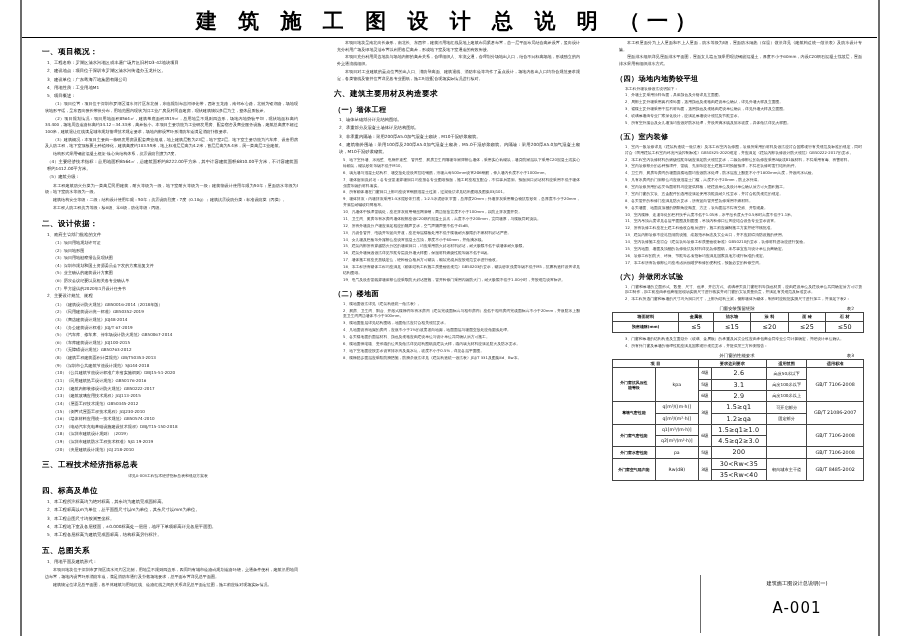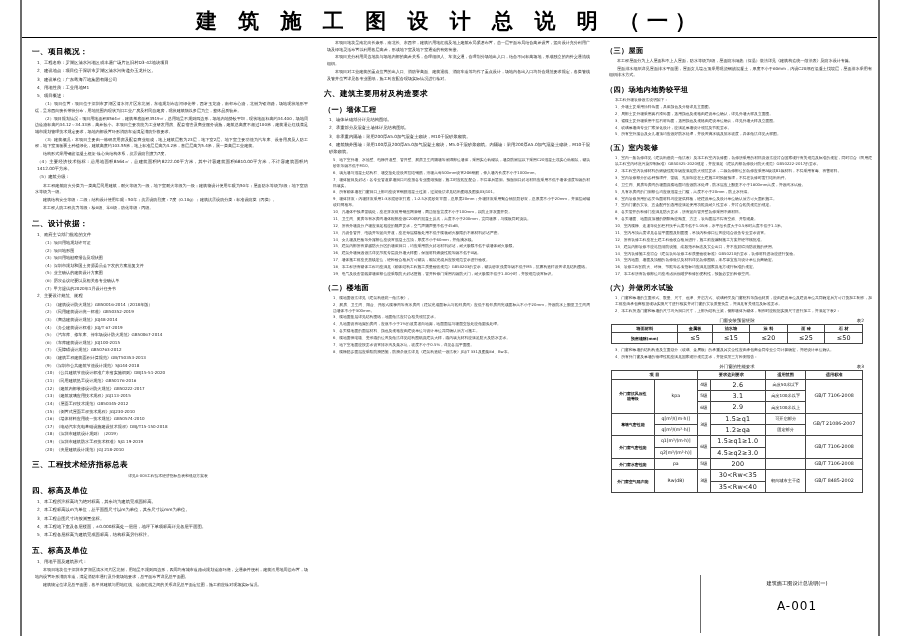--- a/index.html
+++ b/index.html
@@ -13,21 +13,21 @@
   .frame-right{position:absolute;left:878px;top:0;width:1.5px;height:636px;background:#6b6b6b;}
 
   .title-bar{position:absolute;left:22px;top:6px;width:855px;height:30px;display:flex;align-items:center;justify-content:center;}
   .title-bar .t{
     font-family:"DejaVu Sans","Liberation Sans",sans-serif;
     font-size:21px;font-weight:700;letter-spacing:7px;color:#000;white-space:nowrap;
   }
   .title-rule{position:absolute;left:22px;top:37px;width:855px;height:1px;background:#000;}
 
   .cols{position:absolute;left:22px;top:40px;width:856px;height:580px;display:flex;}
-  .col{box-sizing:border-box;padding:0 6px;}
+  .col{box-sizing:border-box;padding:0 16px;}
   .col.c1{width:292px;}
   .col.c2{width:282px;}
   .col.c3{width:282px;}
 
   h2.sec{
     font-size:7.6px;font-weight:700;color:#000;margin:7px 0 3px 4px;letter-spacing:.4px;
   }
   h3.sub{
     font-size:7.2px;font-weight:700;color:#000;margin:6px 0 2px 4px;letter-spacing:.3px;
   }
@@ -57,21 +57,21 @@
   table.t td.val{font-size:6.4px;font-family:"DejaVu Sans","Liberation Sans",sans-serif;letter-spacing:.2px;}
   table.t td.lbl{font-size:3.9px;font-weight:700;}
   table.t td.unit{font-size:4.6px;}
   table.t td.std{font-size:4.8px;}
   table.t td.gr{font-size:4.4px;}
 
   
   .titleblock{position:absolute;left:700px;top:575px;width:178px;height:58px;}
   .tb-line{position:absolute;left:0;top:0;width:1px;height:58px;background:#6b6b6b;}
   .tb-name{position:absolute;left:22px;top:5px;width:150px;text-align:center;font-size:5.2px;color:#111;}
-  .tb-num{position:absolute;left:22px;top:24px;width:150px;text-align:center;font-size:12px;color:#000;letter-spacing:1px;}
+  .tb-num{position:absolute;left:22px;top:24px;width:150px;text-align:center;font-size:15px;color:#000;letter-spacing:1px;}
 </style>
 </head>
 <body>
 
 <div id="sheet">
 
   <div class="frame-left"></div>
   <div class="frame-right"></div>
 
   <div class="title-bar">
@@ -144,21 +144,21 @@
 
       <h2 class="sec">四、标高及单位</h2>
       <div id="c1-s4">
           <p class="li">1、本工程所注标高均为绝对标高，其余均为建筑完成面标高。</p>
           <p class="li">2、本工程标高以m为单位，总平面图尺寸以m为单位，其余尺寸以mm为单位。</p>
           <p class="li">3、本工程总图尺寸均按测量坐标。</p>
           <p class="li">4、本工程地下室及各层楼面，±0.000标高处一层层，地坪下单项标高详见各层平面图。</p>
           <p class="li">5、本工程各层标高为建筑完成面标高，结构标高另行标注。</p>
         </div>
 
-      <h2 class="sec">五、标高及单位</h2>
+      <h2 class="sec">五、总图关系</h2>
       <p class="li">1、用地平面及建筑形式：</p>
       <div id="c1-s5">
           <p class="para">本项目地块位于深圳市罗湖区清水河片区北侧，用地呈不规则四边形，四周均有城市道路或规划道路环绕，交通条件便利，建筑沿用地周边布置，场地内设置环形消防车道，满足消防车通行及扑救场地要求，总平面布置详见总平面图。</p>
           <p class="para">建筑物定位详见总平面图，各单体建筑与用地红线、道路红线之间的关系详见总平面定位图，施工前应核对现场实际情况。</p>
         </div>
     </div>
 
     <div class="col c2">
       <div id="c2-top">
           <p class="para">本项目地块呈南北向长条形，南北长、东西窄，建筑沿用地红线及地上建筑布局紧凑布置，总一层平面布局结合高差设置，竖向设计充分利用广场及绿地灵活布置以利用各层高差，形成地下室及地下室通道的有效衔接。</p>
@@ -199,21 +199,20 @@
           <p class="tiny">3、楼地面垫层详见结构图纸，地面做法应符合相关规范要求。</p>
           <p class="tiny">4、凡地面设有地漏的房间，应做不小于1%的坡度坡向地漏，地面面层与墙面交接处应做圆弧处理。</p>
           <p class="tiny">5、各类楼地面的面层材料、颜色及规格应由建设单位与设计单位共同确认后方可施工。</p>
           <p class="tiny">6、楼地面伸缩缝、变形缝的位置及做法详见结构图纸及建筑大样，缝内填充材料应满足防火及防水要求。</p>
           <p class="tiny">7、地下室地面应按要求设置排水沟及集水坑，坡度不小于0.5%，详见各层平面图。</p>
           <p class="tiny">8、楼梯踏步面层应采取防滑措施，防滑条做法详见《建筑构造统一做法表》JGJ/T 331及图集8d、Bw本。</p>
         </div>
     </div>
 
     <div class="col c3">
-      <h3 class="sub">（三）屋面</h3>
       <div id="c3-s3">
           <p class="para">本工程屋面分为上人屋面和不上人屋面，防水等级为Ⅰ级，屋面防水隔热（保温）做法详见《建筑构造统一做法表》及防水设计专篇。</p>
           <p class="para">屋面排水组织详见屋面排水平面图，屋面女儿墙压顶采用现浇钢筋混凝土，厚度不小于60mm，内设C20细石混凝土找坡层，屋面排水采用有组织排水方式。</p>
         </div>
 
       <h3 class="sub">（四）场地内地势较平坦</h3>
       <p class="tiny">本工程外墙装修做法说明如下：</p>
       <div id="c3-s4">
           <p class="tiny">1、外墙主要采用涂料饰面，具体颜色及分格详见立面图。</p>
           <p class="tiny">2、局部主要外墙采用真石漆饰面，选用颜色及规格由建设单位确认，详见外墙大样及立面图。</p>

